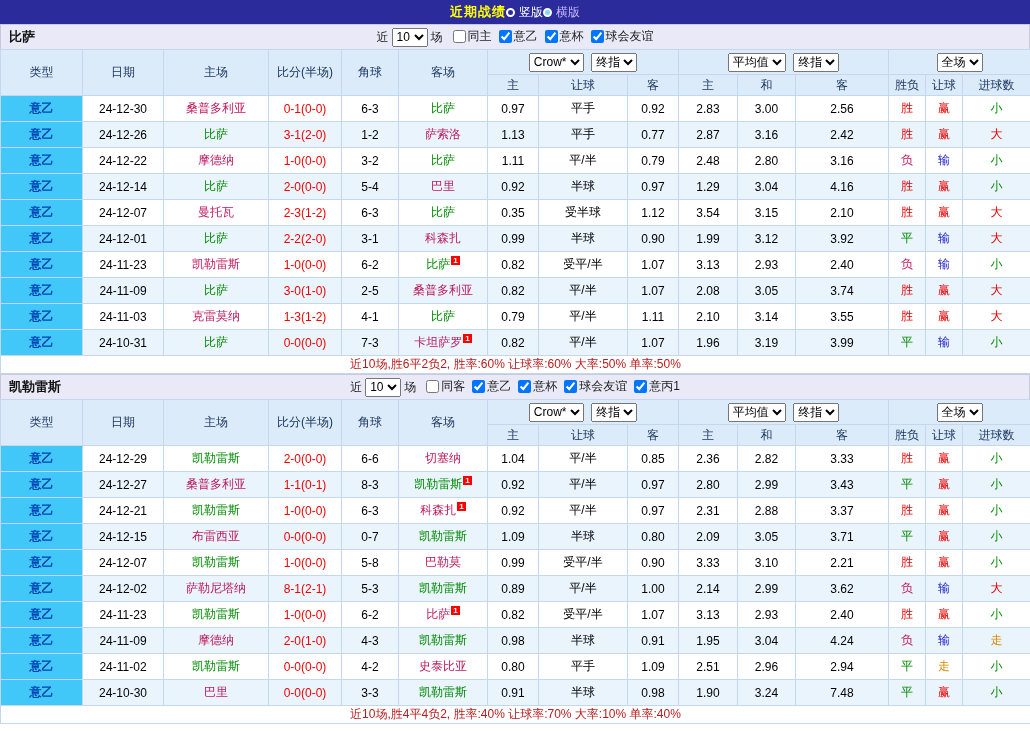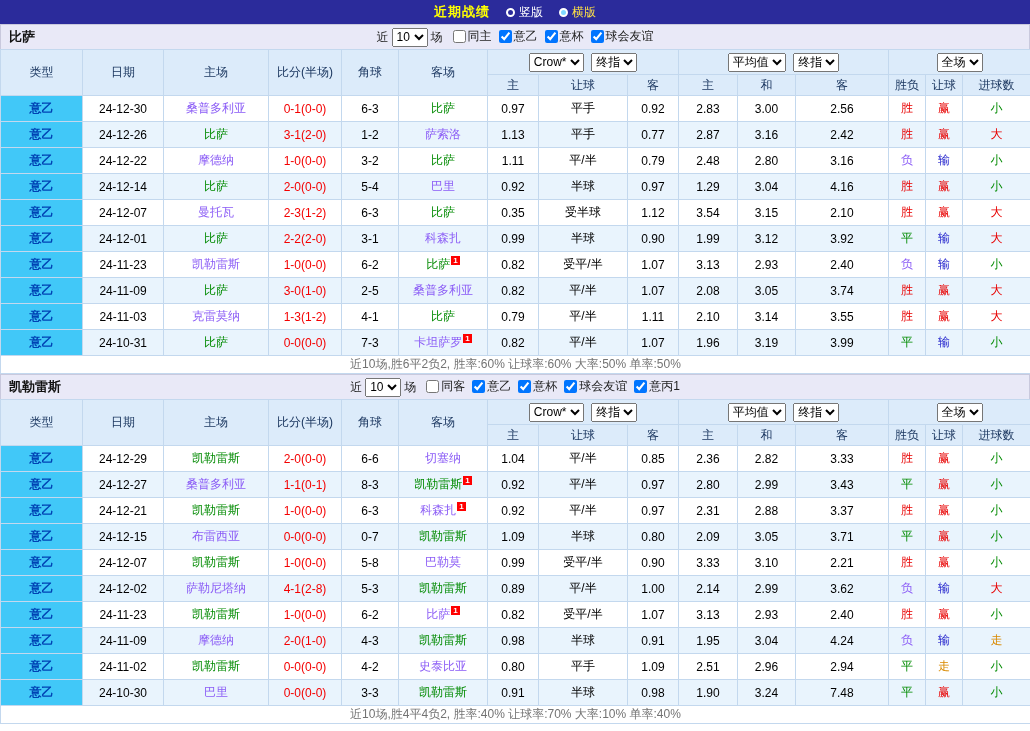--- a/index.html
+++ b/index.html
@@ -1,25 +1,25 @@
 <!DOCTYPE html>
 <html><head>
 <meta charset="utf-8">
 <style>
   *{box-sizing:border-box;margin:0;padding:0}
   html,body{background:#fff}
   body{width:1030px;font-family:"Liberation Sans","DejaVu Sans",sans-serif;font-size:12px;color:#000}
 
   
-  .topbar{height:24px;background:#2b2b9b;display:flex;align-items:center;justify-content:center;gap:16px}
+  .topbar{height:24px;background:#2b2b9b;display:flex;align-items:center;justify-content:center;gap:0}
   .topbar .title{color:#ffff00;font-weight:bold;font-size:13px;letter-spacing:1px}
   .radio{display:inline-flex;align-items:center;gap:4px;color:#fff;cursor:pointer;font-size:12px}
   .radio .dot{width:9px;height:9px;border:2px solid #fff;border-radius:50%;display:inline-block;background:transparent}
   .radio.selected .dot{background:#7fd9ff}
-  .radio.selected{color:#fde047}
+  .radio.selected{color:#c4b5fd}
 
   
   .section-bar{height:25px;background:#e9e9f7;border:1px solid #c9c9dd;border-bottom:none;display:flex;align-items:center;position:relative}
   .team-title{position:absolute;left:8px;font-weight:bold;color:#111;font-size:13px}
   .controls{margin:0 auto;display:flex;align-items:center;gap:3px;color:#222}
   .controls select{height:19px;font-size:12px}
   .cb{display:inline-flex;align-items:center;cursor:pointer}
   .cb input{margin:0 2px 0 7px;width:13px;height:13px}
 
   
@@ -27,27 +27,27 @@
   th,td{border:1px solid #c3d8ee;text-align:center;overflow:hidden;white-space:nowrap}
   thead th{background:#dcebfa;color:#16325c;font-weight:normal;font-size:12px}
   thead tr.h1 th{height:25px}
   thead tr.h2 th{height:21px}
   thead select{font-size:12px;height:19px;margin:0 2px}
   tbody td{height:26px}
   tbody tr:nth-child(odd){background:#fff}
   tbody tr:nth-child(even){background:#e9f4fd}
   td.type{background:#41c8f8;color:#0043b4;font-weight:bold}
   td.score{color:#f40000}
-  tfoot td.summary{color:#737373;height:16px;background:#fff;font-size:12px}
+  tfoot td.summary{color:#b91c1c;height:16px;background:#fff;font-size:12px}
 
   
   [data-clr="r"]{color:#e80000}
   [data-clr="g"]{color:#008a00}
   [data-clr="b"]{color:#2222cc}
-  [data-clr="k"]{color:#8b5cf6}
+  [data-clr="k"]{color:#be185d}
   [data-clr="o"]{color:#d98a00}
 
   sup.badge{background:#ff0000;color:#fff;font-size:8px;line-height:10px;padding:0 2px;font-weight:bold;margin-left:1px}
   sup.badge:empty{display:none}
 </style>
 </head>
 <body>
 
 <div class="topbar">
   <span class="title">近期战绩</span>
@@ -485,21 +485,21 @@
     <td>2.21</td>
     <td data-clr="r">胜</td>
     <td data-clr="r">赢</td>
     <td data-clr="g">小</td>
   </tr>
 
   <tr>
     <td class="type">意乙</td>
     <td>24-12-02</td>
     <td><span data-clr="k">萨勒尼塔纳</span></td>
-    <td class="score">4-1(2-8)</td>
+    <td class="score">8-1(2-1)</td>
     <td>5-3</td>
     <td><span data-clr="g">凯勒雷斯</span></td>
     <td>0.89</td>
     <td>平/半</td>
     <td>1.00</td>
     <td>2.14</td>
     <td>2.99</td>
     <td>3.62</td>
     <td data-clr="k">负</td>
     <td data-clr="b">输</td>

